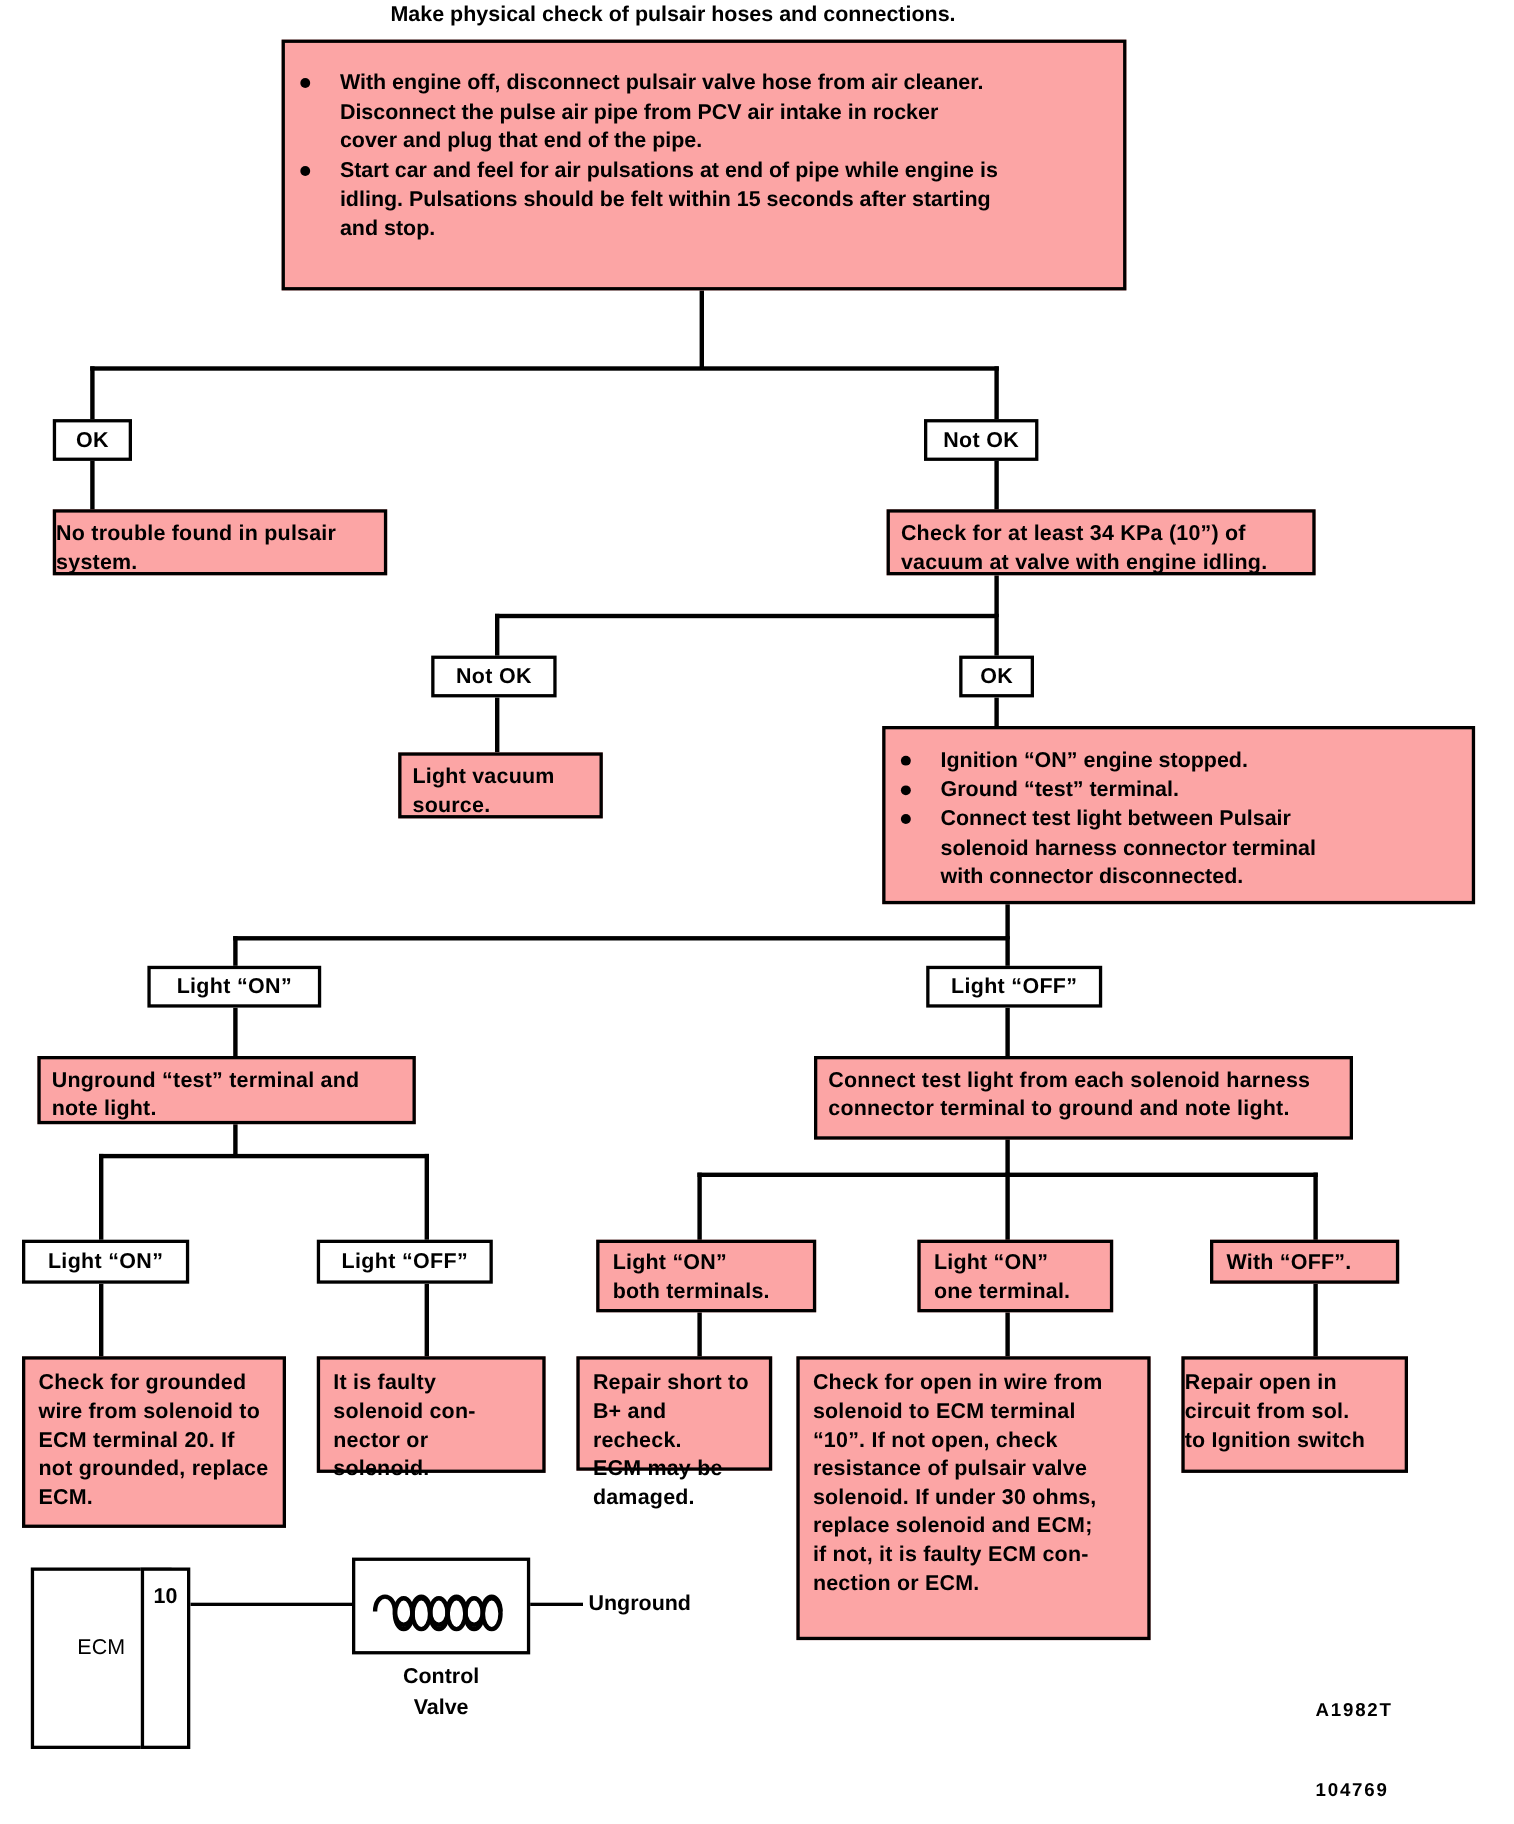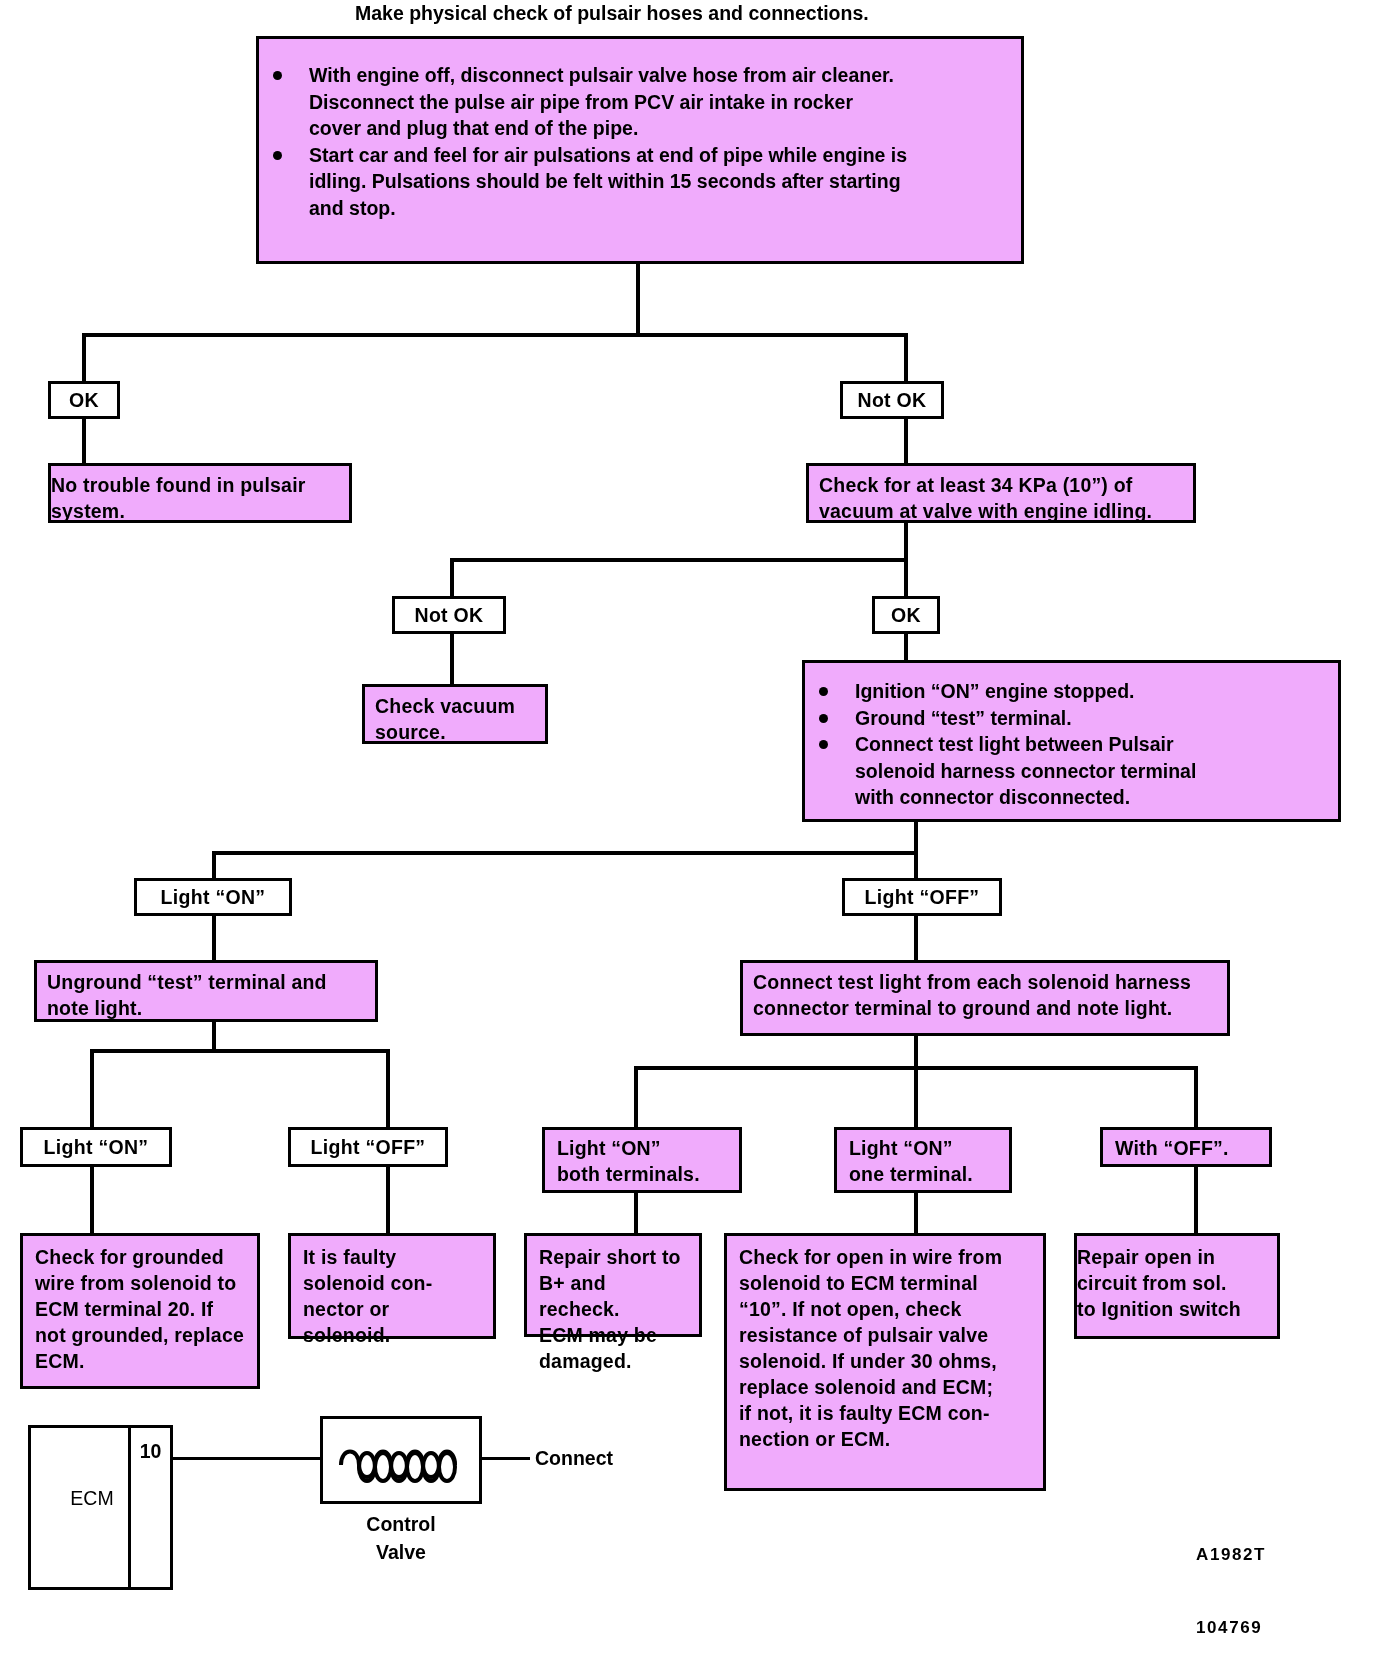--- a/index.html
+++ b/index.html
@@ -14,21 +14,21 @@
     background: #ffffff;
     font-family: "Liberation Sans", sans-serif;
     color: #000000;
     overflow: hidden;
   }
   
   .node {
     position: absolute;
     box-sizing: border-box;
     border: 3px solid #000;
-    background: #f0abfc;
+    background: #fca5a5;
     z-index: 3;
   }
   .node .txt {
     display: block;
     font-size: 19.5px;
     line-height: 26px;
     letter-spacing: 0.2px;
     white-space: pre-line;
     font-weight: 600;
   }
@@ -228,21 +228,21 @@
     <span class="txt">Not OK</span>
   </div>
   <div class="line vline" style="left:450px; top:634px; height:50px;"></div>
 
   <div class="tag" style="left:872px; top:596px; width:68px; height:38px;">
     <span class="txt">OK</span>
   </div>
   <div class="line vline" style="left:904px; top:634px; height:28px;"></div>
 
   <div class="node" style="left:362px; top:684px; width:186px; height:60px; padding:6px 10px;">
-    <span class="txt">Check vacuum
+    <span class="txt">Light vacuum
 source.</span>
   </div>
 
   <div class="node" style="left:802px; top:660px; width:539px; height:162px;">
     <ul class="bullets" style="margin-top:15px;">
       <li>Ignition “ON” engine stopped.</li>
       <li>Ground “test” terminal.</li>
       <li>Connect test light between Pulsair
 solenoid harness connector terminal
 with connector disconnected.</li>
@@ -362,18 +362,18 @@
         <ellipse cx="78" cy="32" rx="8" ry="14" fill="none" stroke="#000" stroke-width="4"></ellipse>
         <ellipse cx="94" cy="32" rx="8" ry="14" fill="none" stroke="#000" stroke-width="4"></ellipse>
         <ellipse cx="110" cy="32" rx="8" ry="14" fill="none" stroke="#000" stroke-width="4"></ellipse>
       </svg>
     </div>
   </div>
   <div id="valve-caption">Control
 Valve</div>
 
   <div class="line hline" style="left:480px; top:1457px; width:50px; height:3px;"></div>
-  <div id="ignition-label">Connect</div>
+  <div id="ignition-label">Unground</div>
 
   <div class="code" style="left:1196px; top:1545px;">A1982T</div>
   <div class="code" style="left:1196px; top:1618px;">104769</div>
 
 </div>
 
 </body></html>

